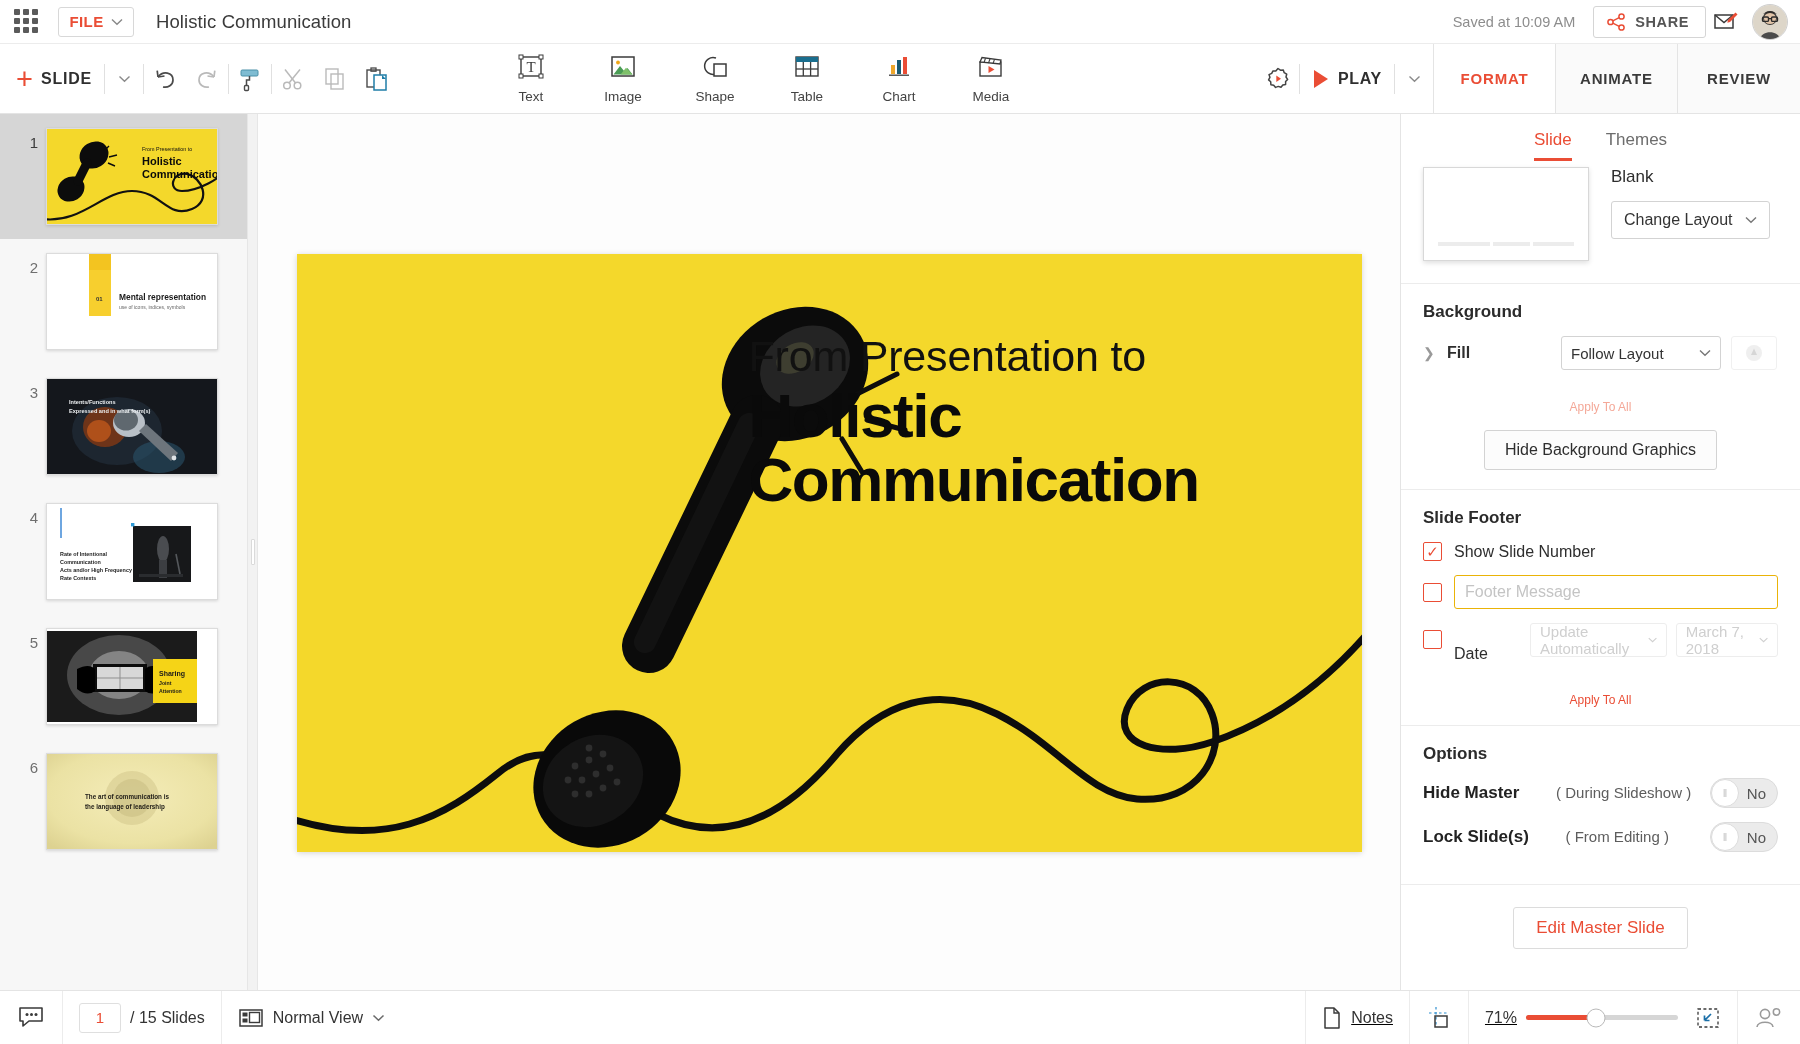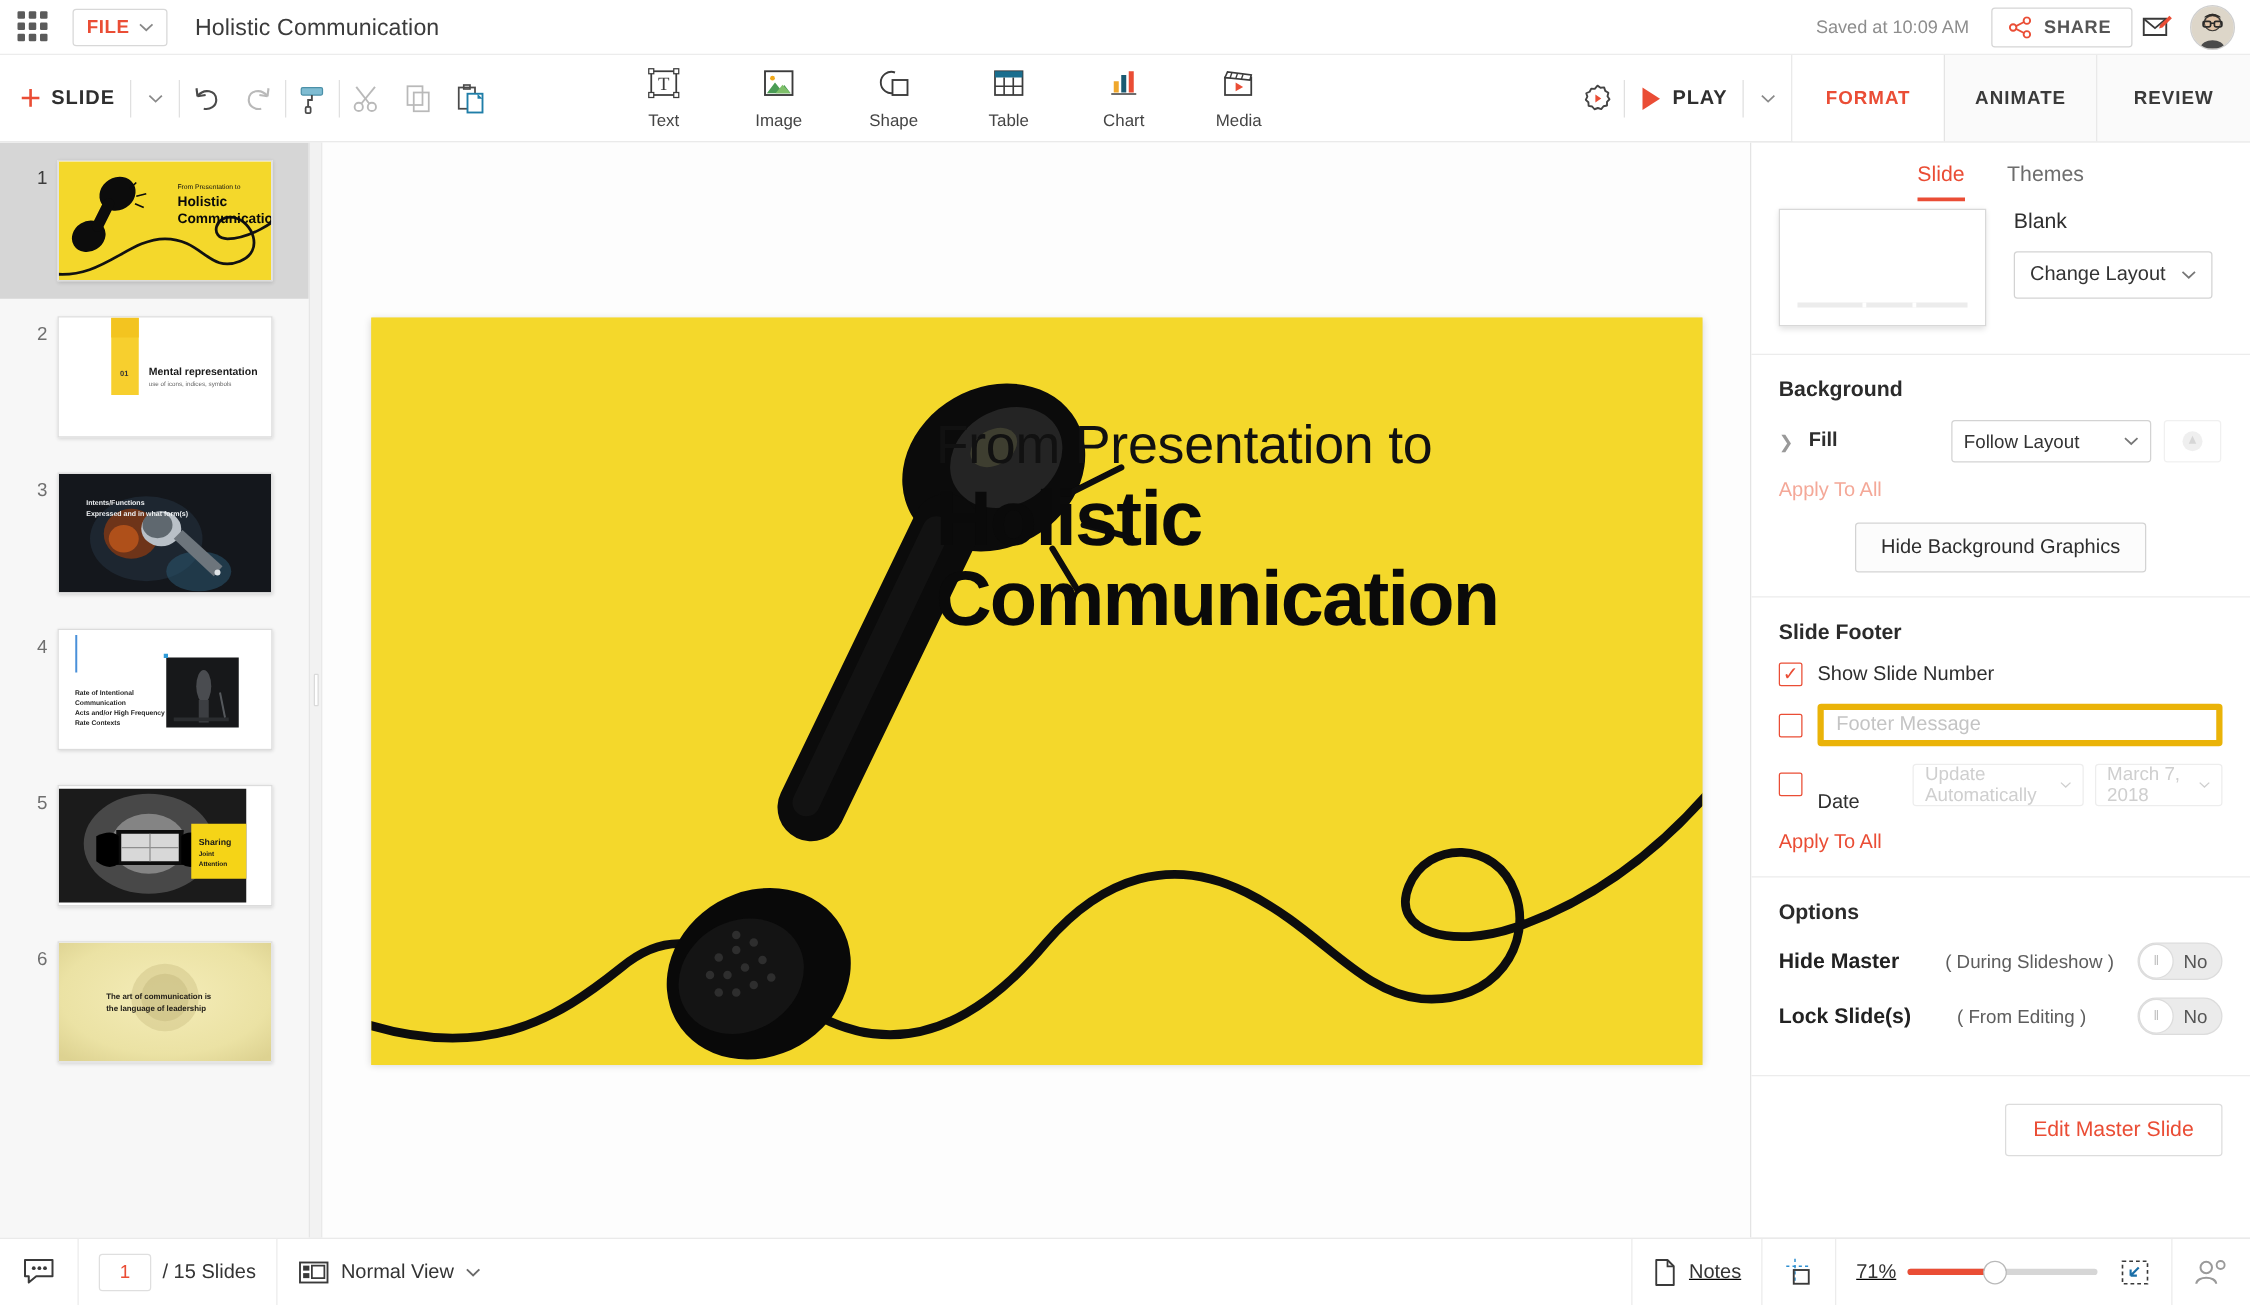--- a/index.html
+++ b/index.html
@@ -113,43 +113,43 @@
   .sel-btn { height: 38px; border: 1px solid #d3d3d3; border-radius: 3px; background: #fff;
     display: inline-flex; align-items: center; gap: 12px; padding: 0 12px; font-size: 16px; color: #333; cursor: pointer; }
   .sect-title { font-size: 17px; font-weight: bold; color: #2b2b2b; margin-bottom: 14px; }
   .fill-row { display: flex; align-items: center; gap: 10px; }
   .chev-right { color: #999; font-size: 14px; width: 14px; display: inline-block; }
   .fill-lbl { font-size: 16px; font-weight: bold; color: #2e2e2e; width: 104px; }
   .dropdown { height: 34px; border: 1px solid #d3d3d3; border-radius: 3px; background: #fff;
     display: flex; align-items: center; justify-content: space-between; padding: 0 9px; font-size: 15px; color: #333; cursor: pointer; }
   .swatch-box { width: 46px; height: 34px; border: 1px solid #e4e4e4; border-radius: 3px;
     display: flex; align-items: center; justify-content: center; background: #fff; cursor: pointer; opacity: .55; }
-  .apply-link { text-align: left; font-size: 16px; color: #ea4d35; margin-top: 14px; cursor: pointer; }
+  .apply-link { text-align: center; font-size: 12px; color: #ea4d35; margin-top: 30px; cursor: pointer; }
   .apply-link.faded { color: #f4a898; }
   .wide-btn { display: block; margin: 16px auto 1px; height: 40px; padding: 0 20px;
     border: 1px solid #d3d3d3; border-radius: 3px; background: #fcfcfc; font-size: 16px; color: #2e2e2e; cursor: pointer; }
   .cb-row { display: flex; align-items: center; gap: 12px; margin-bottom: 14px; }
   .cbox { width: 19px; height: 19px; border: 1.6px solid #ea4d35; border-radius: 2px; flex: 0 0 19px;
     display: flex; align-items: center; justify-content: center; cursor: pointer; background: #fff; }
   .cbox .tick { color: #ea4d35; font-size: 15px; line-height: 1; }
   .cb-label { font-size: 16px; color: #2e2e2e; }
-  .txt-input { flex: 1; height: 34px; border: 5px solid #eab308; border-radius: 3px; background: #fff;
+  .txt-input { flex: 1; height: 34px; border: 1px solid #eab308; border-radius: 3px; background: #fff;
     padding: 0 10px; font-size: 16px; color: #b9b9b9; font-family: "Liberation Sans", sans-serif; }
   .txt-input::placeholder { color: #c4c4c4; }
   .dd-disabled { color: #cfcfcf; border-color: #ededed; }
   .opt-row { display: flex; align-items: center; justify-content: space-between; margin-bottom: 14px; }
   .opt-label { font-size: 17px; color: #222; }
   .opt-label b { font-weight: bold; }
   .opt-label span { color: #5d5d5d; font-size: 15px; margin-left: 32px; }
   .toggle { width: 68px; height: 30px; border-radius: 16px; background: #ebebeb; border: 1px solid #dcdcdc;
     display: flex; align-items: center; position: relative; cursor: pointer; }
   .toggle .knob { width: 28px; height: 28px; border-radius: 50%; background: #fff; border: 1px solid #dcdcdc;
     position: absolute; left: 0; display: flex; align-items: center; justify-content: center; color: #c0c0c0; font-size: 11px; }
   .toggle .tval { position: absolute; right: 11px; font-size: 15px; color: #555; }
-  .master-wrap { padding: 22px; display: flex; justify-content: flex-end; }
+  .master-wrap { padding: 22px; display: flex; justify-content: center; }
   .master-btn { height: 42px; padding: 0 22px; border: 1px solid #dcdcdc; border-radius: 3px;
     background: #fff; color: #ea4d35; font-size: 17px; cursor: pointer; }
 
   
   .statusbar { height: 54px; flex: 0 0 54px; border-top: 1px solid #e4e4e4; background: #fff;
     display: flex; align-items: center; }
   .sb-cell { display: flex; align-items: center; height: 100%; padding: 0 16px; gap: 9px; }
   .sb-sep { width: 1px; height: 100%; background: #ececec; }
   .pagebox { width: 42px; height: 30px; border: 1px solid #dfdfdf; border-radius: 3px;
     display: flex; align-items: center; justify-content: center; color: #ea4d35; font-size: 15px; background: #fff; cursor: text; }

